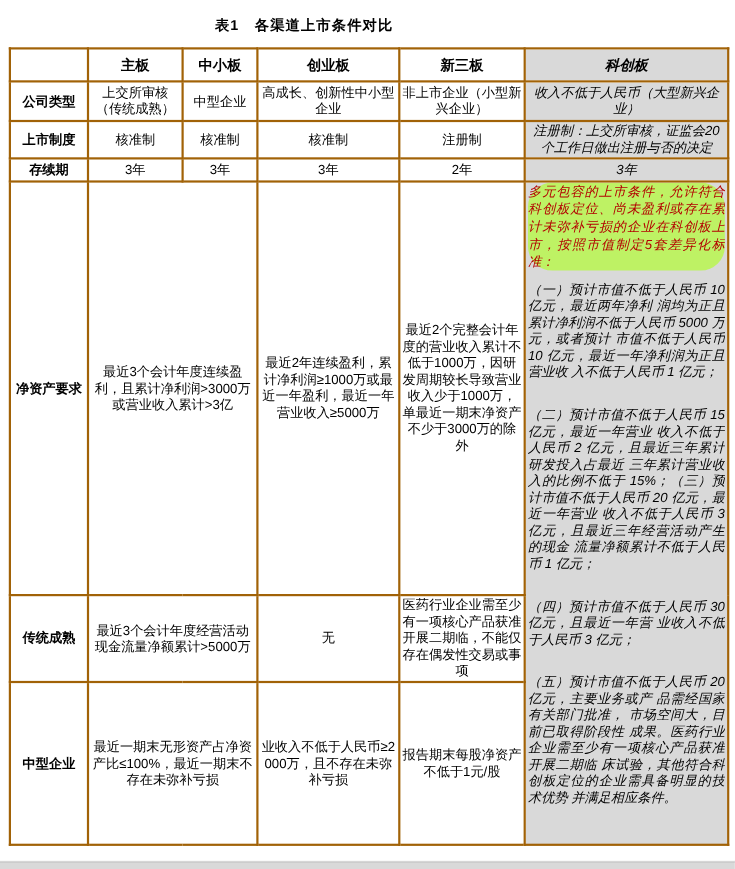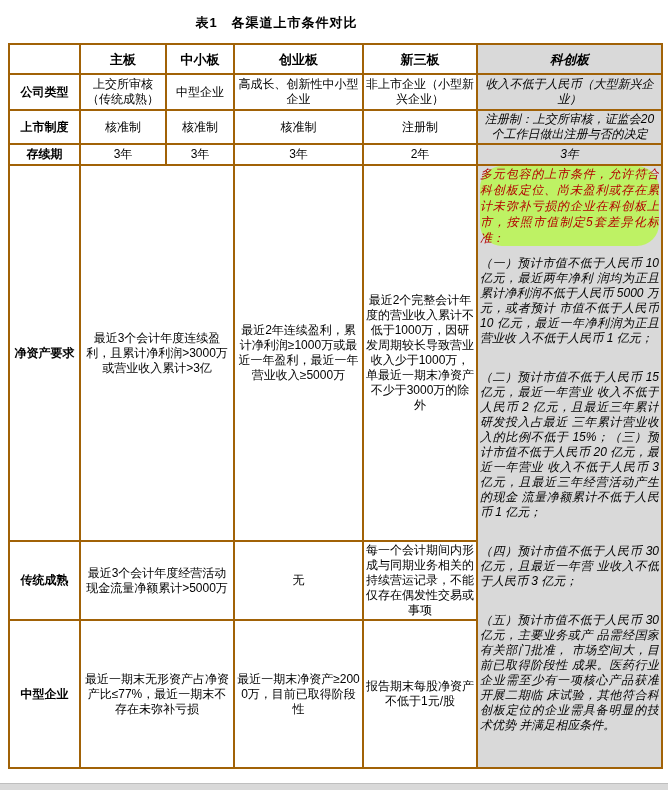--- a/index.html
+++ b/index.html
@@ -102,34 +102,34 @@
     <td class="row-label">净资产要求</td>
     <td class="long" colspan="2">最近3个会计年度连续盈利，且累计净利润&gt;3000万或营业收入累计&gt;3亿</td>
     <td class="long">最近2年连续盈利，累计净利润≥1000万或最近一年盈利，最近一年营业收入≥5000万</td>
     <td class="long">最近2个完整会计年度的营业收入累计不低于1000万，因研发周期较长导致营业收入少于1000万，单最近一期末净资产不少于3000万的除外</td>
     <td class="star-col star-req" rowspan="3">
       <div class="star-inner">
         <p class="hl">多元包容的上市条件，允许符合科创板定位、尚未盈利或存在累计未弥补亏损的企业在科创板上市，按照市值制定5套差异化标准：</p>
         <p class="star-item">（一）预计市值不低于人民币 10 亿元，最近两年净利 润均为正且累计净利润不低于人民币 5000 万元，或者预计 市值不低于人民币 10 亿元，最近一年净利润为正且营业收 入不低于人民币 1 亿元；</p>
         <p class="star-item">（二）预计市值不低于人民币 15 亿元，最近一年营业 收入不低于人民币 2 亿元，且最近三年累计研发投入占最近 三年累计营业收入的比例不低于 15%；（三）预计市值不低于人民币 20 亿元，最近一年营业 收入不低于人民币 3 亿元，且最近三年经营活动产生的现金 流量净额累计不低于人民币 1 亿元；</p>
         <p class="star-item">（四）预计市值不低于人民币 30 亿元，且最近一年营 业收入不低于人民币 3 亿元；</p>
-        <p class="star-item">（五）预计市值不低于人民币 30 亿元，主要业务或产 品需经国家有关部门批准， 市场空间大，目前已取得阶段性 成果。医药行业企业需至少有一项核心产品获准开展二期临 床试验，其他符合科创板定位的企业需具备明显的技术优势 并满足相应条件。</p>
+        <p class="star-item">（五）预计市值不低于人民币 20 亿元，主要业务或产 品需经国家有关部门批准， 市场空间大，目前已取得阶段性 成果。医药行业企业需至少有一项核心产品获准开展二期临 床试验，其他符合科创板定位的企业需具备明显的技术优势 并满足相应条件。</p>
       </div>
     </td>
   </tr>
 
   <tr class="r-cash">
     <td class="row-label">传统成熟</td>
     <td class="long" colspan="2">最近3个会计年度经营活动现金流量净额累计&gt;5000万</td>
     <td>无</td>
-    <td class="long">每一个会计期间内形成与同期业务相关的持续营运记录，不能仅存在偶发性交易或事项</td>
+    <td class="long">医药行业企业需至少有一项核心产品获准开展二期临，不能仅存在偶发性交易或事项</td>
   </tr>
 
   <tr class="r-net">
     <td class="row-label">中型企业</td>
-    <td class="long" colspan="2">最近一期末无形资产占净资产比≤77%，最近一期末不存在未弥补亏损</td>
-    <td class="long">最近一期末净资产≥2000万，目前已取得阶段性</td>
+    <td class="long" colspan="2">最近一期末无形资产占净资产比≤100%，最近一期末不存在未弥补亏损</td>
+    <td class="long">业收入不低于人民币≥2000万，且不存在未弥补亏损</td>
     <td class="long">报告期末每股净资产不低于1元/股</td>
   </tr>
 </tbody>
   </table>
 
 <div class="bottom-bar"></div>
 
 </body></html>

